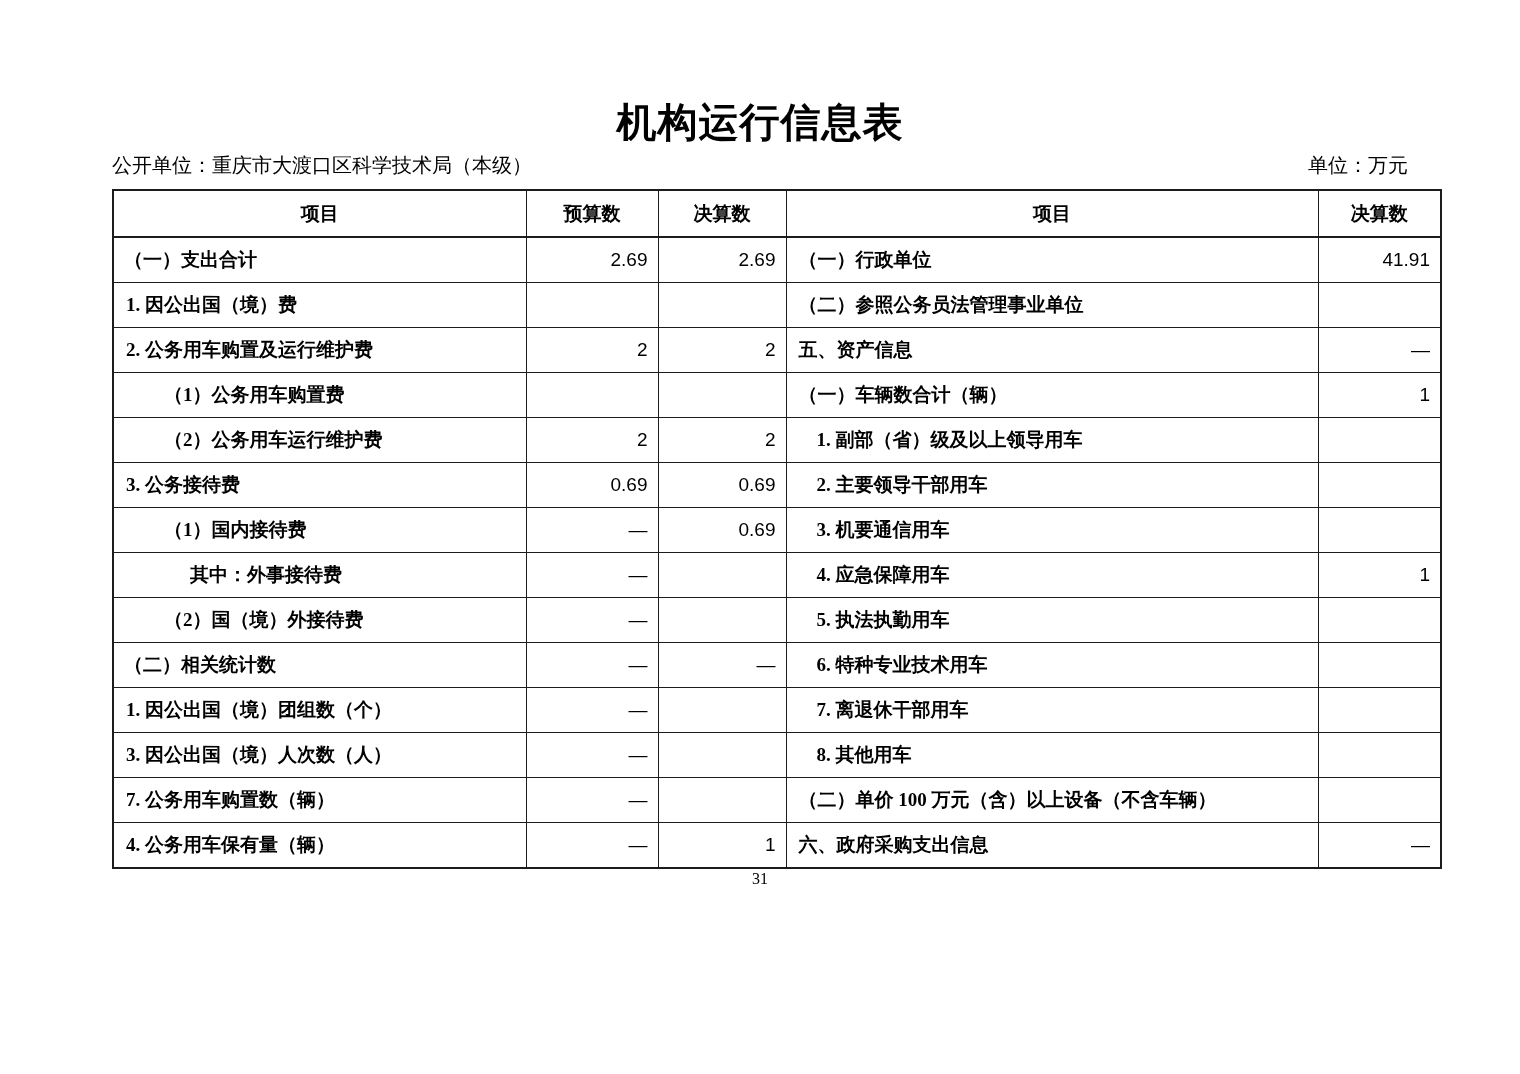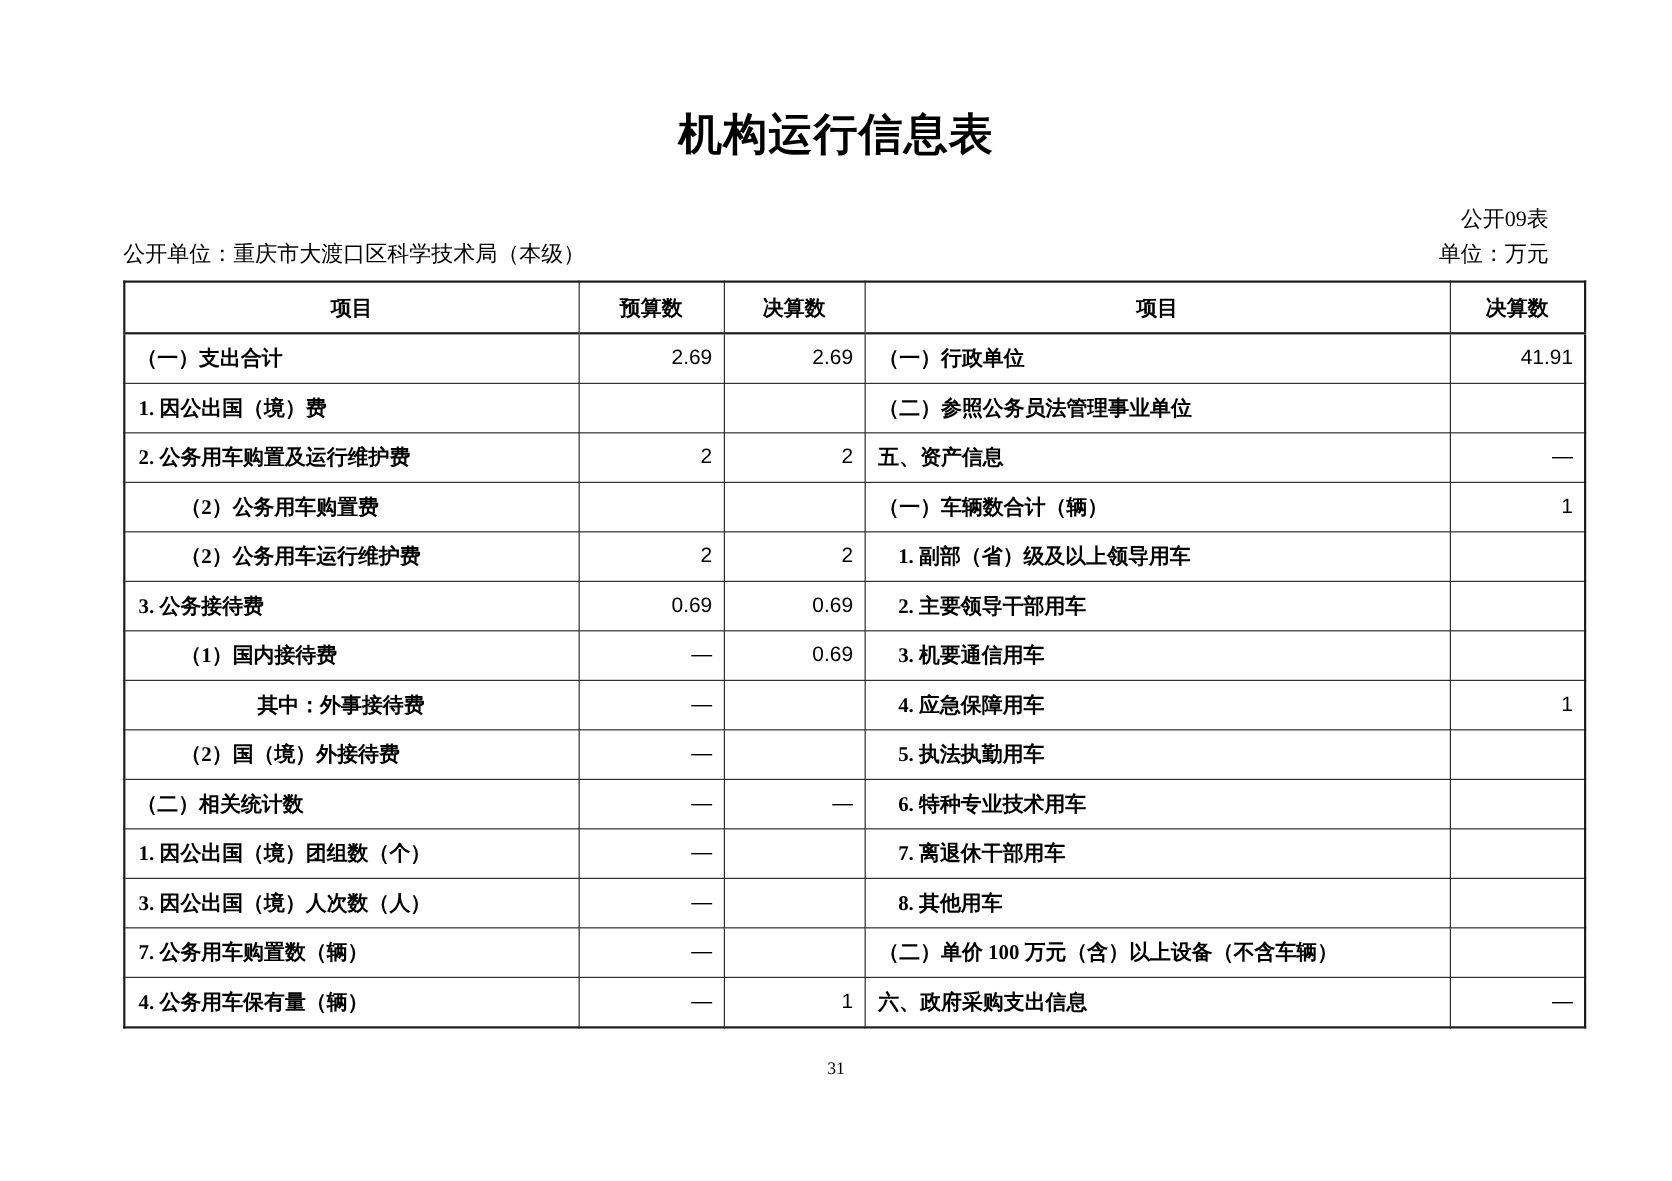--- a/index.html
+++ b/index.html
@@ -74,39 +74,37 @@
   td.num {
     text-align: right;
     padding-right: 10px;
     font-family: "Liberation Sans", "DejaVu Sans", sans-serif;
     font-weight: normal;
   }
   
   td.ind0 { padding-left: 10px; }
   td.ind1 { padding-left: 12px; }
   td.ind2 { padding-left: 50px; }
-  td.ind3 { padding-left: 120px; }
+  td.ind3 { padding-left: 76px; }
   
   td.rind0 { padding-left: 12px; }
   td.rind1 { padding-left: 30px; }
   .page-number {
-    margin-top: 27px;
     text-align: center;
     font-size: 16px;
     line-height: 20px;
   }
 </style>
 </head>
 <body>
 
 <div class="content">
 
   <h1 class="doc-title">机构运行信息表</h1>
 
-  <div class="form-code">公开09表</div>
 
   <div class="meta-row">
     <span>公开单位：重庆市大渡口区科学技术局（本级）</span>
     <span>单位：万元</span>
   </div>
 
   <table class="info-table">
     <colgroup>
       <col style="width:413px">
       <col style="width:132px">
@@ -139,21 +137,21 @@
     <td class="num"></td>
   </tr>
         <tr>
     <td class="item ind1"><span>2. 公务用车购置及运行维护费</span></td>
     <td class="num">2</td>
     <td class="num">2</td>
     <td class="item rind0"><span>五、资产信息</span></td>
     <td class="num">—</td>
   </tr>
         <tr>
-    <td class="item ind2"><span>（2）公务用车购置费</span></td>
+    <td class="item ind2"><span>（1）公务用车购置费</span></td>
     <td class="num"></td>
     <td class="num"></td>
     <td class="item rind0"><span>（一）车辆数合计（辆）</span></td>
     <td class="num">1</td>
   </tr>
         <tr>
     <td class="item ind2"><span>（2）公务用车运行维护费</span></td>
     <td class="num">2</td>
     <td class="num">2</td>
     <td class="item rind1"><span>1. 副部（省）级及以上领导用车</span></td>

